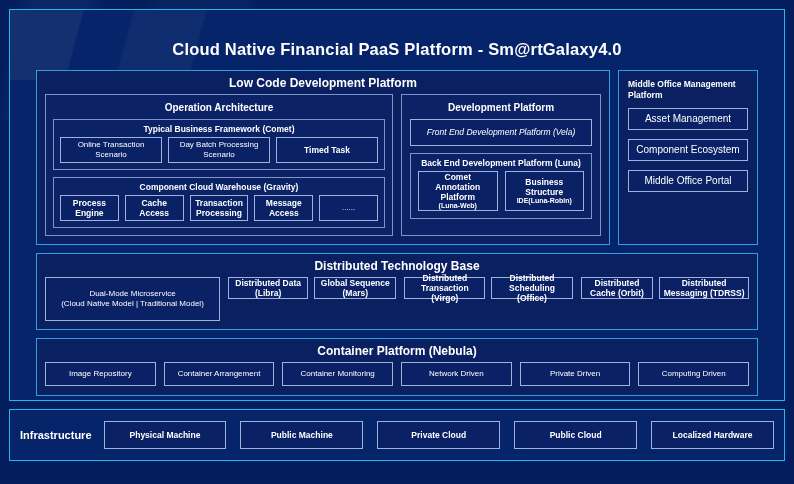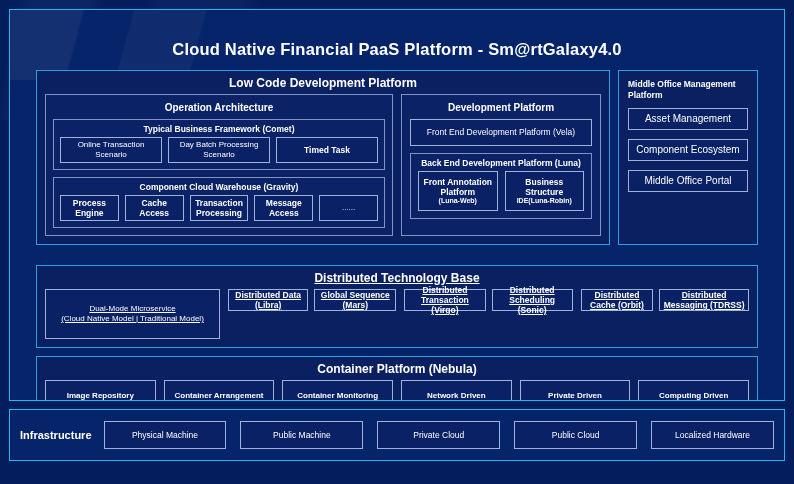--- a/index.html
+++ b/index.html
@@ -147,47 +147,47 @@
   .mid-title {
     font-size: 8.5px;
     font-weight: bold;
     line-height: 1.35;
     padding: 8px 9px 6px 9px;
   }
   .mid-list { padding: 0 9px 10px 9px; display: flex; flex-direction: column; gap: 9px; }
   .mid-list .box { height: 22px; font-size: 10px; }
 
   .dev-inner { padding: 0 8px 8px 8px; display: flex; flex-direction: column; gap: 7px; }
-  .dev-inner .box.wide { height: 27px; font-size: 8.5px; }
+  .dev-inner .box.wide { height: 27px; font-size: 8.5px; font-style: italic; }
   .backend-boxes { display: flex; gap: 7px; padding: 0 7px 7px 7px; }
   .backend-boxes .box { flex: 1 1 0; height: 40px; }
   .small-tail { font-size: 7px; display: block; }
 
   
   .dtb { margin: 0 10px; }
   .dtb-body { display: flex; gap: 8px; padding: 0 8px 8px 8px; }
   .dtb-col-wide { width: 175px; flex: 0 0 175px; }
   .dtb-col { flex: 1 1 0; display: flex; flex-direction: row; gap: 6px; }
   .dtb-col .box { height: 22px; }
-  .dtb-col-wide .box { height: 50px; }
+  .dtb-col-wide .box { height: 44px; }
 
   
   .container-plat { margin: 8px 10px 0 10px; }
   .cp-body { display: flex; gap: 8px; padding: 0 8px 9px 8px; }
-  .cp-body .box { flex: 1 1 0; height: 32px; font-weight: bold; }
+  .cp-body .box { flex: 1 1 0; height: 24px; }
 
   
   .infra-label {
     font-size: 11px;
     font-weight: bold;
     flex: 0 0 auto;
     padding-right: 12px;
     white-space: nowrap;
   }
-  .infra-boxes { display: flex; gap: 14px; flex: 1 1 auto; }
+  .infra-boxes { display: flex; gap: 14px; flex: 1 1 auto; font-weight: bold; }
   .infra-boxes .box { flex: 1 1 0; height: 28px; font-size: 8.5px; }
 </style>
 </head>
 <body>
 
 <div class="sheen"></div>
 
 <div class="page">
 
   <div class="card card-main">
@@ -239,21 +239,21 @@
             <div class="block-heading">Development Platform</div>
 
             <div class="dev-inner">
               <div class="box wide">Front End Development Platform (Vela)</div>
 
               <div class="subpanel">
                 <div class="subpanel-title">Back End Development Platform (Luna)</div>
                 <div class="backend-boxes">
                   <div class="box bold">
                     <span>
-                      <span>Front Annotation
+                      <span>Comet Annotation
 Platform</span>
                       <span class="small-tail">(Luna-Web)</span>
                     </span>
                   </div>
                   <div class="box bold">
                     <span>
                       <span>Business
 Structure</span>
                       <span class="small-tail">IDE(Luna-Robin)</span>
                     </span>
@@ -269,34 +269,34 @@
       <div class="panel midoffice">
         <div class="mid-title">Middle Office Management Platform</div>
         <div class="mid-list">
           <div class="box">Asset Management</div>
           <div class="box">Component Ecosystem</div>
           <div class="box">Middle Office Portal</div>
         </div>
       </div>
     </div>
 
-    <div class="panel dtb" style="margin-top:20px;text-decoration:underline;">
+    <div class="panel dtb" style="margin-top:8px;">
       <div class="panel-title">Distributed Technology Base</div>
       <div class="dtb-body">
         <div class="dtb-col-wide">
           <div class="box">Dual-Mode Microservice
 (Cloud Native Model | Traditional Model)</div>
         </div>
         <div class="dtb-col">
           <div class="box bold">Distributed Data (Libra)</div>
           <div class="box bold">Global Sequence (Mars)</div>
         </div>
         <div class="dtb-col">
           <div class="box bold">Distributed Transaction (Virgo)</div>
-          <div class="box bold">Distributed Scheduling (Sonic)</div>
+          <div class="box bold">Distributed Scheduling (Office)</div>
         </div>
         <div class="dtb-col">
           <div class="box bold">Distributed Cache (Orbit)</div>
           <div class="box bold">Distributed Messaging (TDRSS)</div>
         </div>
       </div>
     </div>
 
     <div class="panel container-plat">
       <div class="panel-title">Container Platform (Nebula)</div>

